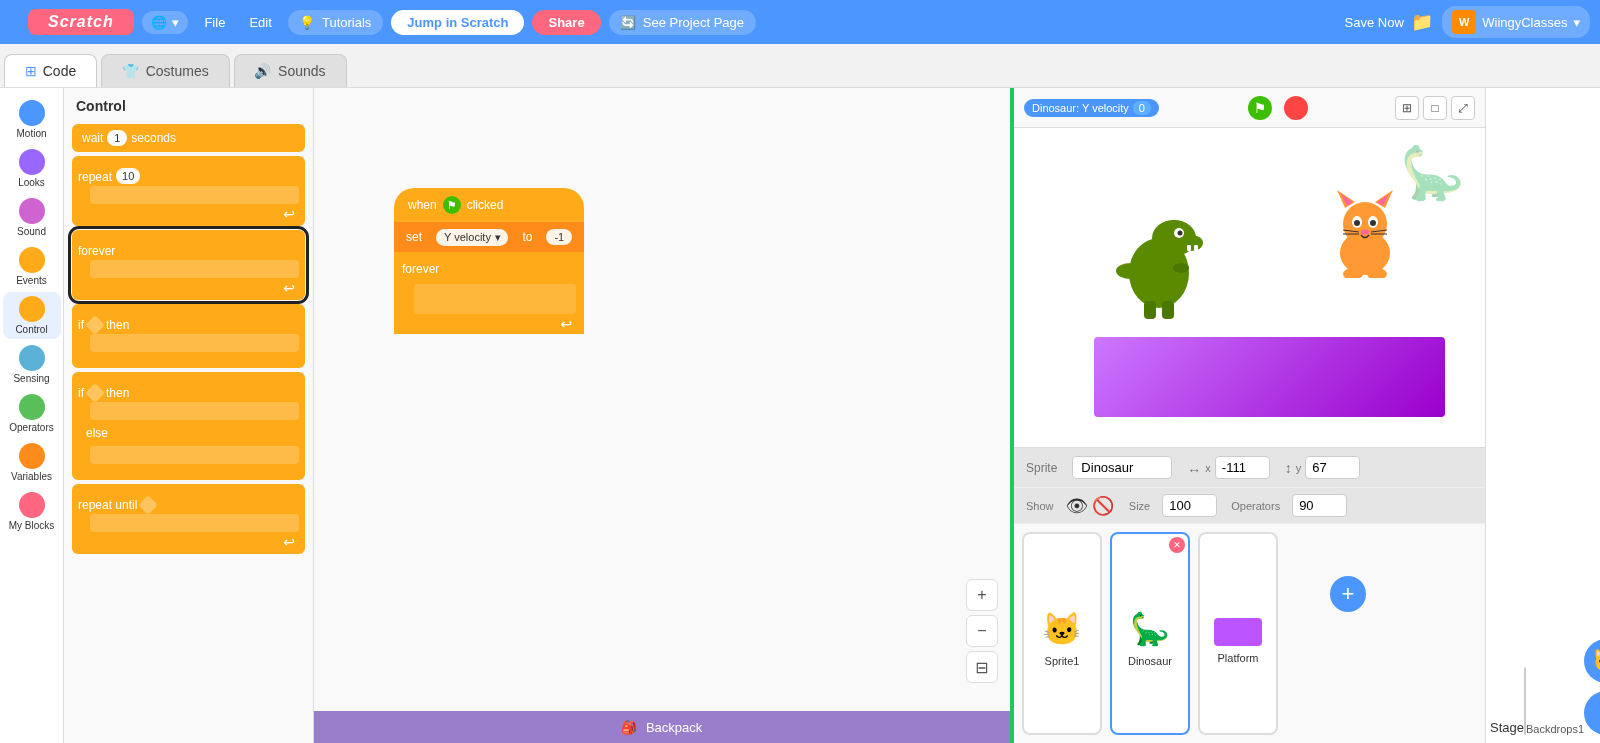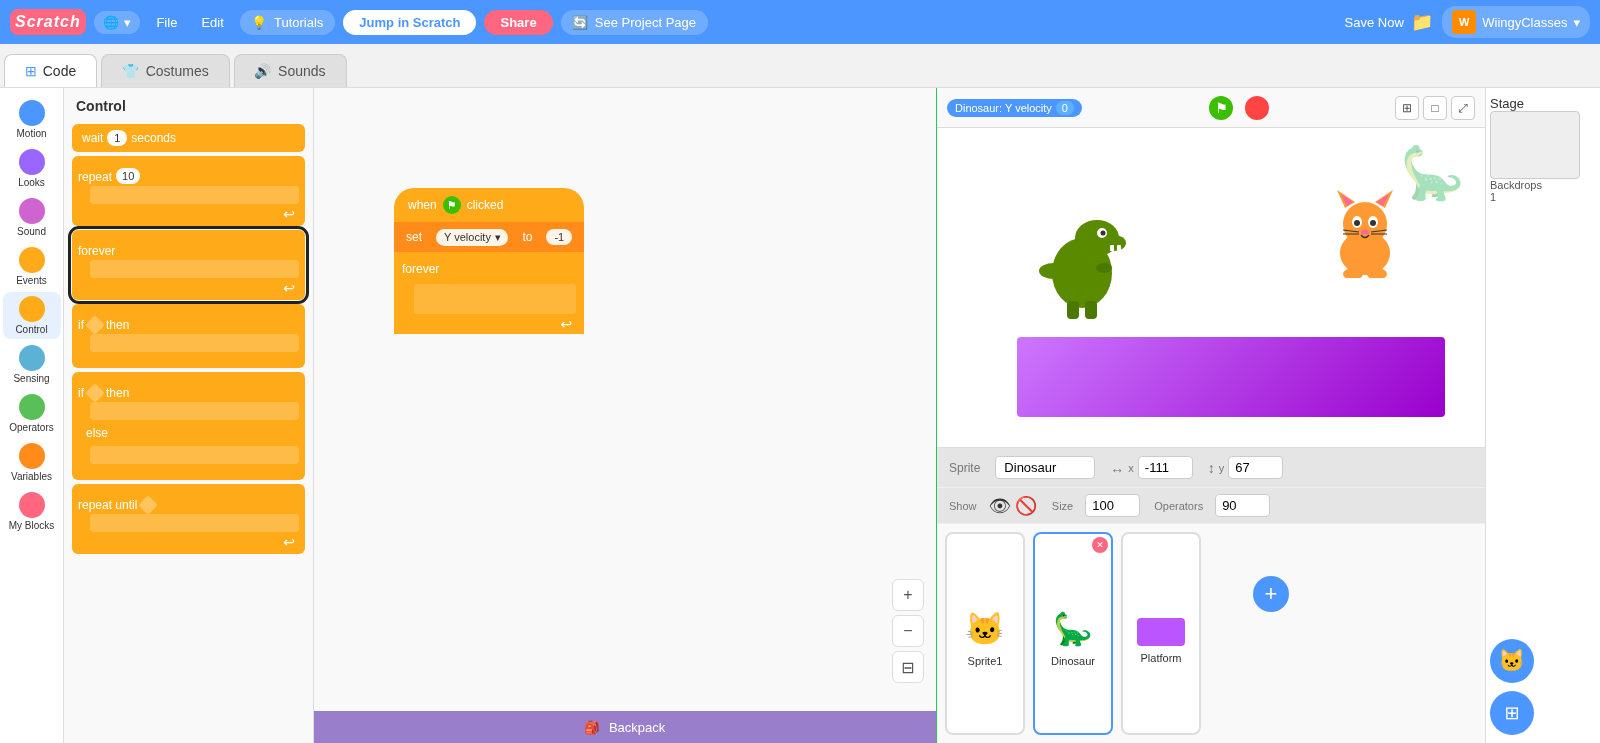--- a/index.html
+++ b/index.html
@@ -10,26 +10,27 @@
       background: #4C97FF;
       height: 44px;
       display: flex;
       align-items: center;
       padding: 0 10px;
       gap: 8px;
     }
     .scratch-logo {
       background: #FF6680;
       border-radius: 8px;
-      padding: 4px 5px;
+      padding: 4px 20px;
       color: white;
       font-weight: 900;
       font-size: 16px;
       font-style: italic;
       letter-spacing: 1px;
+      margin-left: 18px;
     }
     .nav-globe {
       background: rgba(255,255,255,0.2);
       border-radius: 14px;
       padding: 4px 10px;
       color: white;
       display: flex;
       align-items: center;
       gap: 4px;
       cursor: pointer;
@@ -446,34 +447,34 @@
       font-size: 11px; color: #555;
     }
 
     
     .blocks-panel::-webkit-scrollbar { width: 4px; }
     .blocks-panel::-webkit-scrollbar-track { background: #f0f0f0; }
     .blocks-panel::-webkit-scrollbar-thumb { background: #ccc; border-radius: 2px; }
 
     .full-right {
       display: flex;
-      width: 664px;
-      border-left: 1px solid #22c55e;
+      width: 590px;
+      border-left: 4px solid #22c55e;
     }
 
     .sprite-stage-panel {
       flex: 1;
     }
 
     .stage-only-panel {
       width: 115px;
       border-left: 1px solid #ddd;
       display: flex;
-      flex-direction: column;
-      align-items: flex-start;
+      flex-direction: row;
+      align-items: flex-end;
       padding: 8px 4px;
       background: white;
     }
   </style>
 </head>
 <body>
 
 <div class="top-nav">
   <div class="scratch-logo">Scratch</div>
   <div class="nav-globe">

